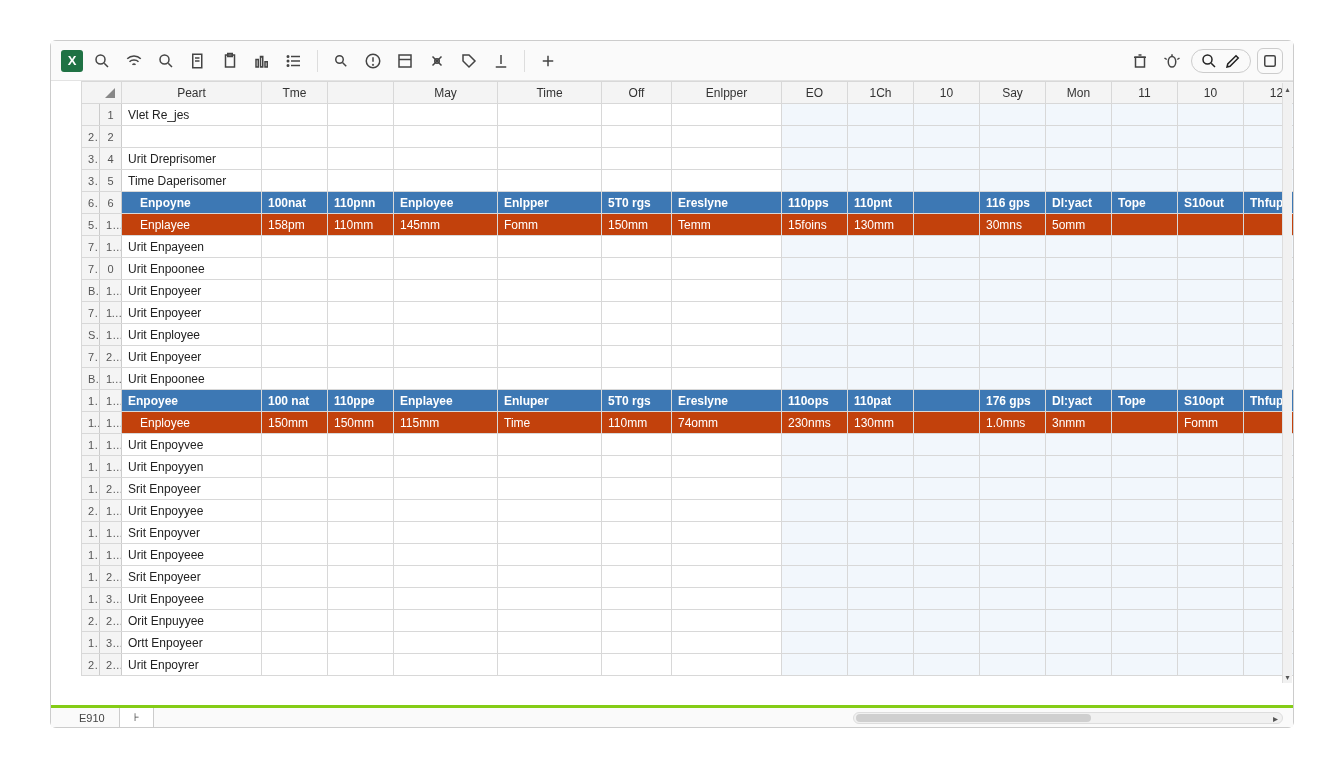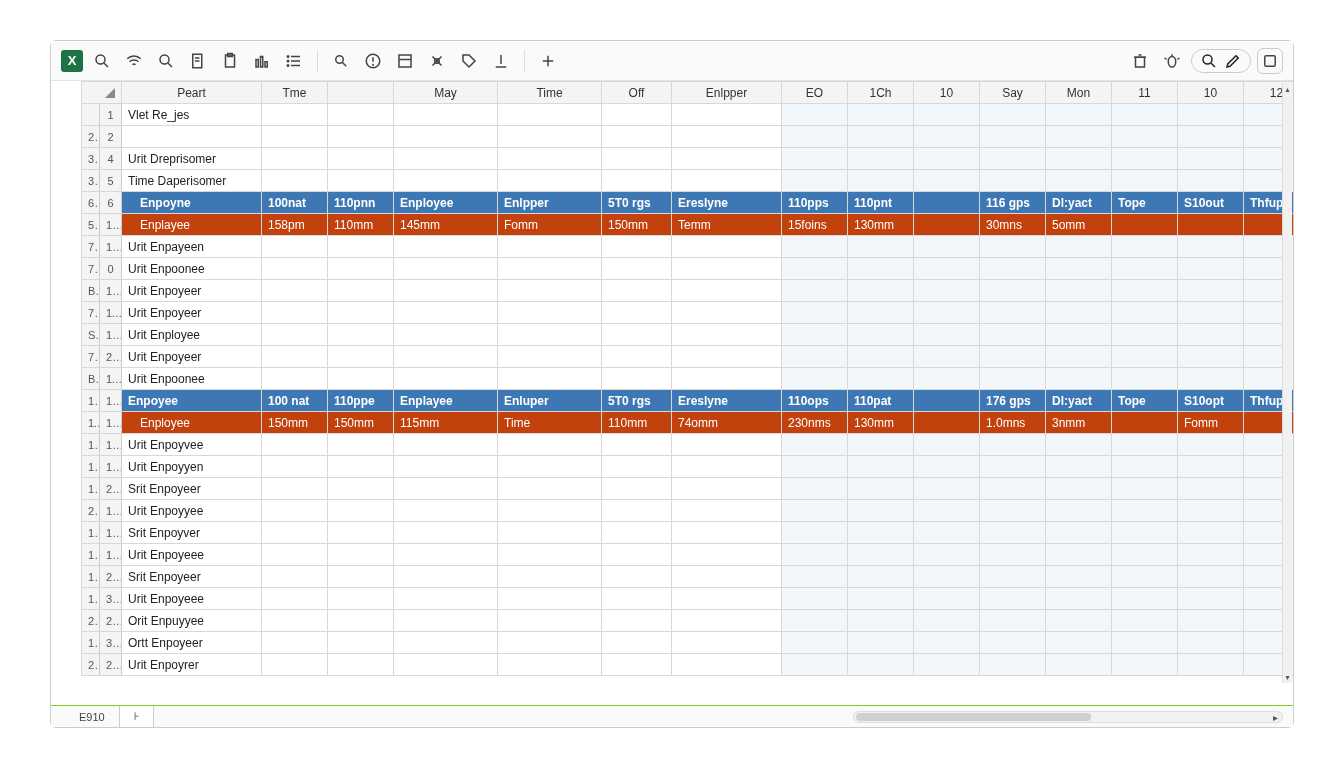--- a/index.html
+++ b/index.html
@@ -103,21 +103,21 @@
   .scroll-v {
     position:absolute; right:1px; top:2px; bottom:22px; width:10px;
     background:#f1f1f1; border-left:1px solid #ddd;
   }
   .scroll-v .up, .scroll-v .down {
     height:12px; display:flex;align-items:center;justify-content:center;color:#555;font-size:8px;
   }
   .scroll-v .down { position:absolute; bottom:0; width:100%; }
 
   .statusbar {
-    height: 22px; border-top:1px solid #84cc16;
+    height: 22px; border-top:3px solid #84cc16;
     display:flex; align-items:center; font-size:11px; color:#444;
     background:#fafafa;
   }
   .statusbar .cellref { padding:0 14px 0 28px; }
   .statusbar .tab {
     border-left:1px solid #ccc;border-right:1px solid #ccc;
     padding:0 14px; height:100%; display:flex;align-items:center;
     background:#fff;
   }
   .hscroll {

